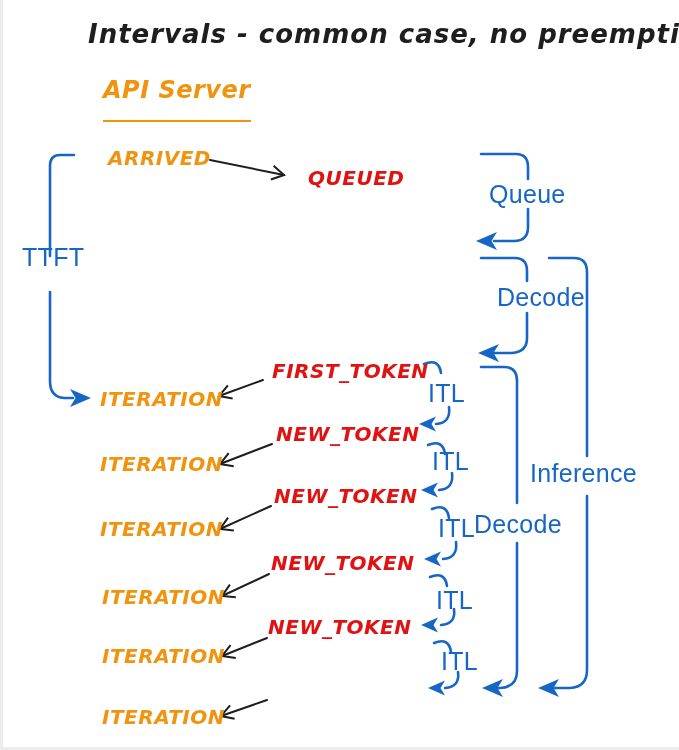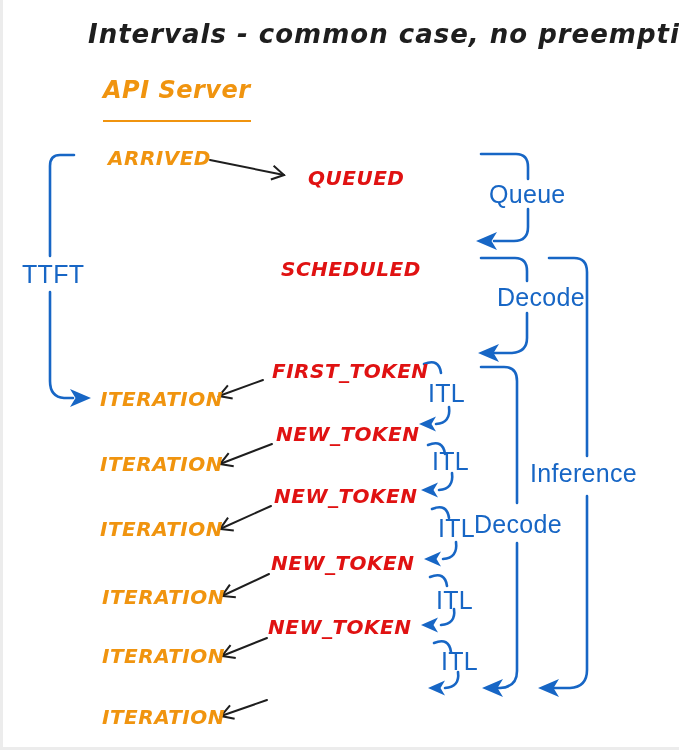--- a/index.html
+++ b/index.html
@@ -117,28 +117,27 @@
 
   <div class="t hand evt api" style="left:108px;top:158px">ARRIVED</div>
   <div class="t hand evt api" style="left:100px;top:399px">ITERATION</div>
   <div class="t hand evt api" style="left:100px;top:464px">ITERATION</div>
   <div class="t hand evt api" style="left:100px;top:529px">ITERATION</div>
   <div class="t hand evt api" style="left:102px;top:597px">ITERATION</div>
   <div class="t hand evt api" style="left:102px;top:656px">ITERATION</div>
   <div class="t hand evt api" style="left:102px;top:717px">ITERATION</div>
 
   <div class="t hand evt engine" style="left:308px;top:178px">QUEUED</div>
-  <div class="t hand evt engine" style="left:281px;top:269px">SCHEDULED</div>
   <div class="t hand evt engine" style="left:272px;top:371px">FIRST_TOKEN</div>
   <div class="t hand evt engine" style="left:276px;top:434px">NEW_TOKEN</div>
   <div class="t hand evt engine" style="left:274px;top:496px">NEW_TOKEN</div>
   <div class="t hand evt engine" style="left:271px;top:563px">NEW_TOKEN</div>
   <div class="t hand evt engine" style="left:268px;top:627px">NEW_TOKEN</div>
 
-  <div class="t blue" style="left:22px;top:274px">TTFT</div>
+  <div class="t blue" style="left:22px;top:257px">TTFT</div>
   <div class="t blue" style="left:489px;top:194px">Queue</div>
   <div class="t blue" style="left:497px;top:297px">Decode</div>
   <div class="t blue" style="left:474px;top:524px">Decode</div>
   <div class="t blue" style="left:530px;top:473px">Inference</div>
   <div class="t blue" style="left:428px;top:393px">ITL</div>
   <div class="t blue" style="left:432px;top:461px">ITL</div>
   <div class="t blue" style="left:438px;top:528px">ITL</div>
   <div class="t blue" style="left:436px;top:600px">ITL</div>
   <div class="t blue" style="left:441px;top:661px">ITL</div>
 

